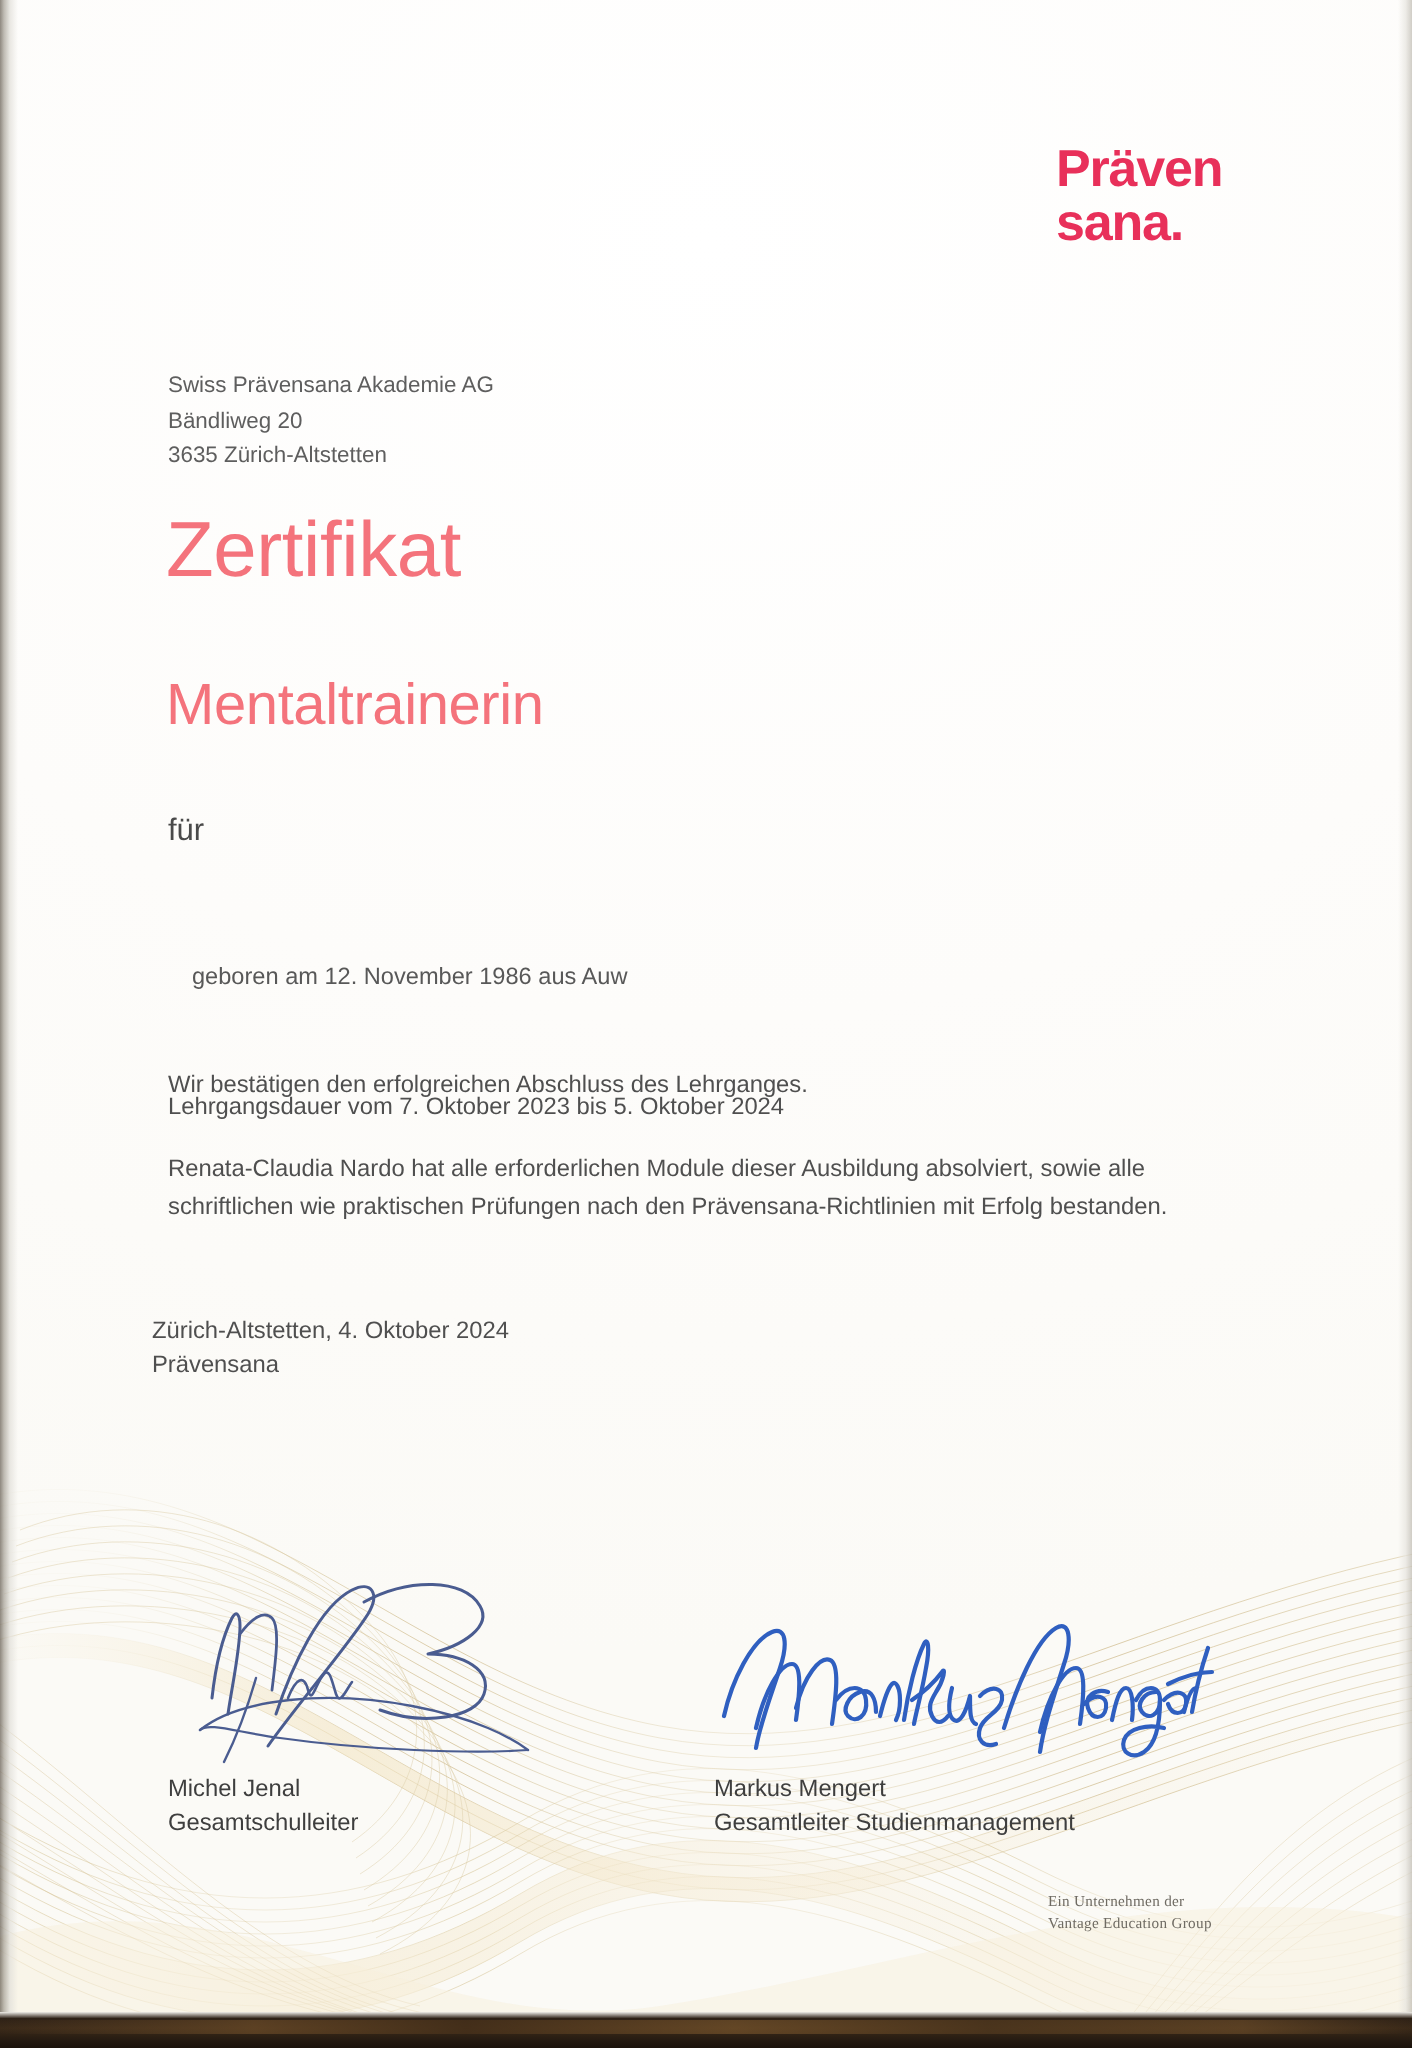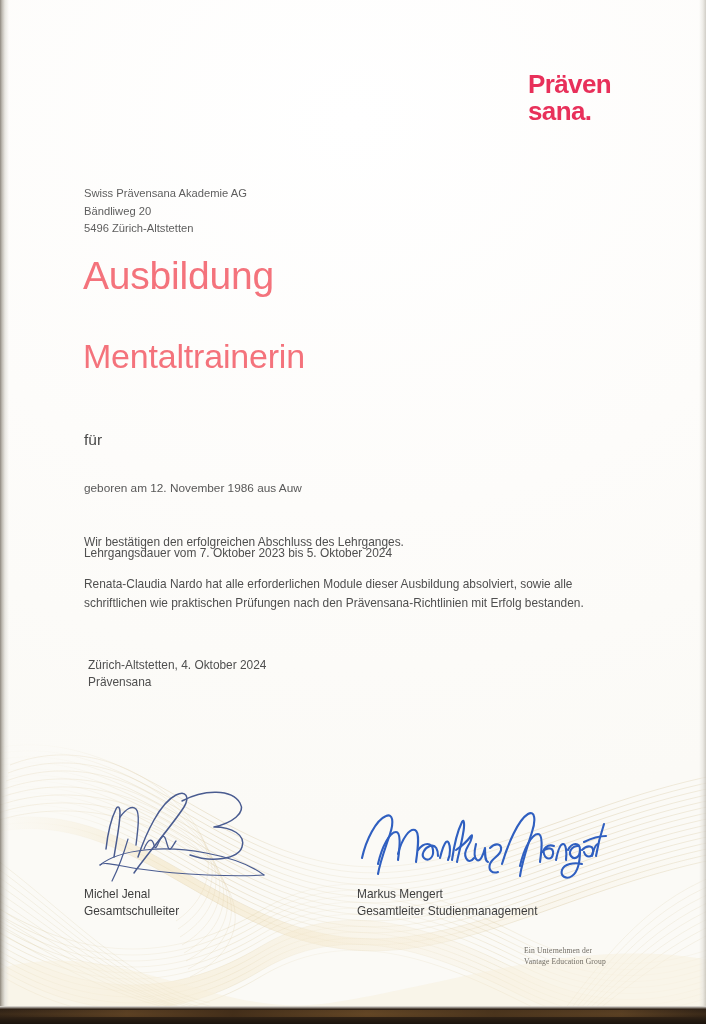--- a/index.html
+++ b/index.html
@@ -113,45 +113,44 @@
     left: 83px;
     top: 254px;
     font-size: 39px;
     font-weight: normal;
     letter-spacing: -0.2px;
   }
   .h-course {
     position: absolute;
     left: 83px;
     top: 337px;
-    font-size: 34px;
+    font-size: 29px;
     font-weight: normal;
     letter-spacing: -0.2px;
   }
 
   
   .fuer {
     position: absolute;
     left: 84px;
     top: 407px;
     font-size: 15.5px;
     color: #4a4a4a;
-    margin-top: 24px;
   }
   .recipient-name {
     position: absolute;
     left: 84px;
     top: 452px;
     font-size: 19.5px;
     color: #4a4a4a;
     letter-spacing: .1px;
   }
   .recipient-born {
     position: absolute;
-    left: 84px;
+    left: 96px;
     top: 481px;
     font-size: 11.8px;
     color: #585858;
     text-align: right;
   }
 
   
   .body-line {
     position: absolute;
     left: 84px;
@@ -162,21 +161,21 @@
   .bl-confirm { top: 513px; margin-top: 20px; }
   .bl-duration { top: 544px; }
   .bl-para {
     top: 575px;
     width: 540px;
   }
 
   
   .signoff {
     position: absolute;
-    left: 88px;
+    left: 76px;
     top: 657px;
     font-size: 11.9px;
     color: #4f4f4f;
     line-height: 17px;
   }
   .signoff span { display: block; }
 
   
   .sig-block { position: absolute; }
   .sig-left  { left: 84px; top: 886px; }
@@ -329,24 +328,24 @@
   </svg>
 
   <div class="logo" style="color:#e8305a">
     <span class="l1">Präven</span>
     <span class="l2">sana.</span>
   </div>
 
   <div class="address">
     <span>Swiss Prävensana Akademie AG</span>
     <span>Bändliweg 20</span>
-    <span>5496 Zürich-Altstetten</span>
-  </div>
-
-  <div class="h-zertifikat" style="color:#f4737c">Ausbildung</div>
+    <span>3635 Zürich-Altstetten</span>
+  </div>
+
+  <div class="h-zertifikat" style="color:#f4737c">Zertifikat</div>
 
   <div class="h-course" style="color:#f4737c">Mentaltrainerin</div>
 
   <div class="fuer">für</div>
   <div class="recipient-born">geboren am 12. November 1986 aus Auw</div>
 
   <div class="body-line bl-confirm">Wir bestätigen den erfolgreichen Abschluss des Lehrganges.</div>
   <div class="body-line bl-duration">Lehrgangsdauer vom 7. Oktober 2023 bis 5. Oktober 2024</div>
   <div class="body-line bl-para">Renata-Claudia Nardo hat alle erforderlichen Module dieser Ausbildung absolviert, sowie alle schriftlichen wie praktischen Prüfungen nach den Prävensana-Richtlinien mit Erfolg bestanden.</div>
 

